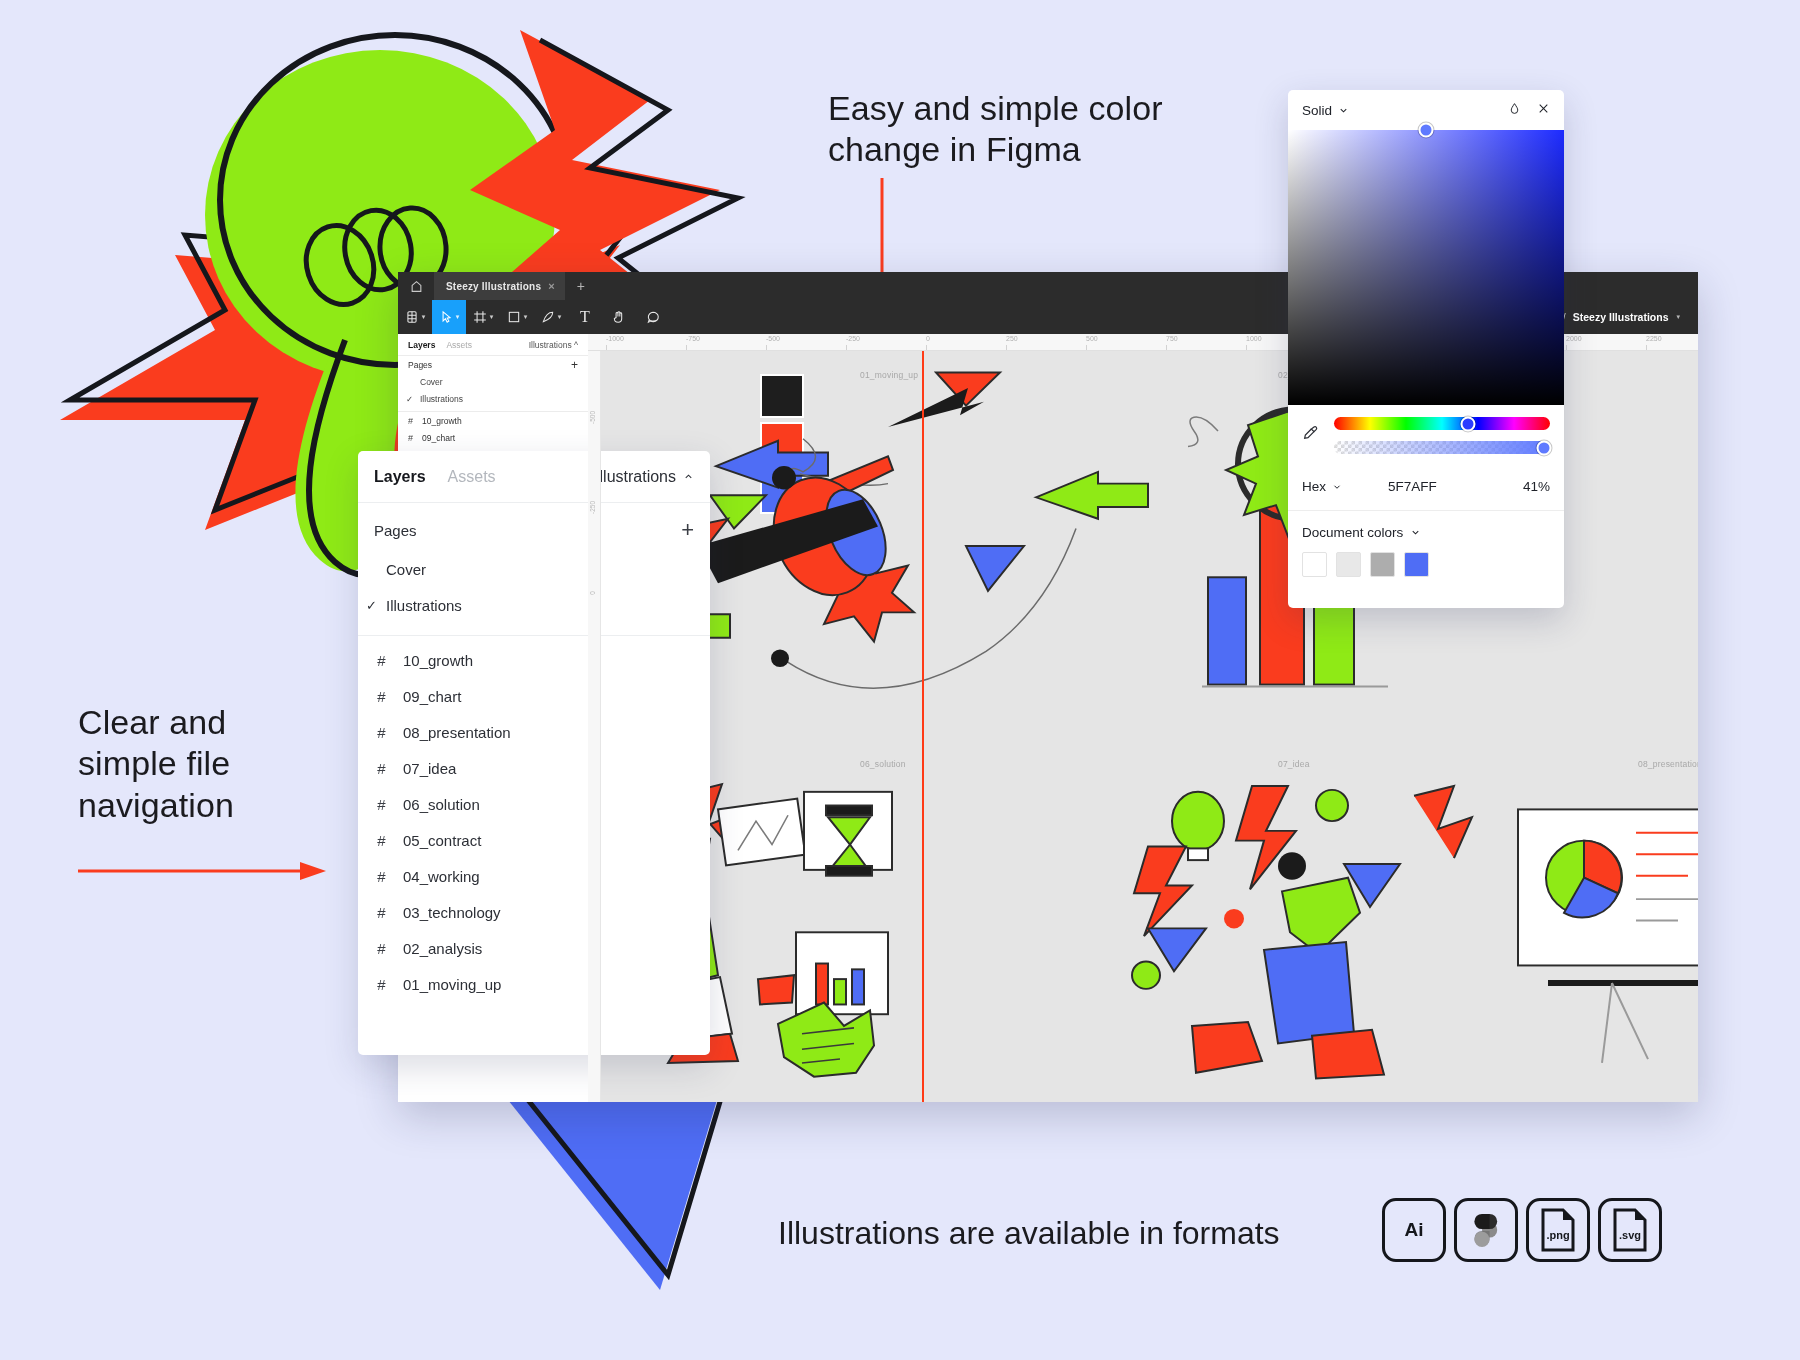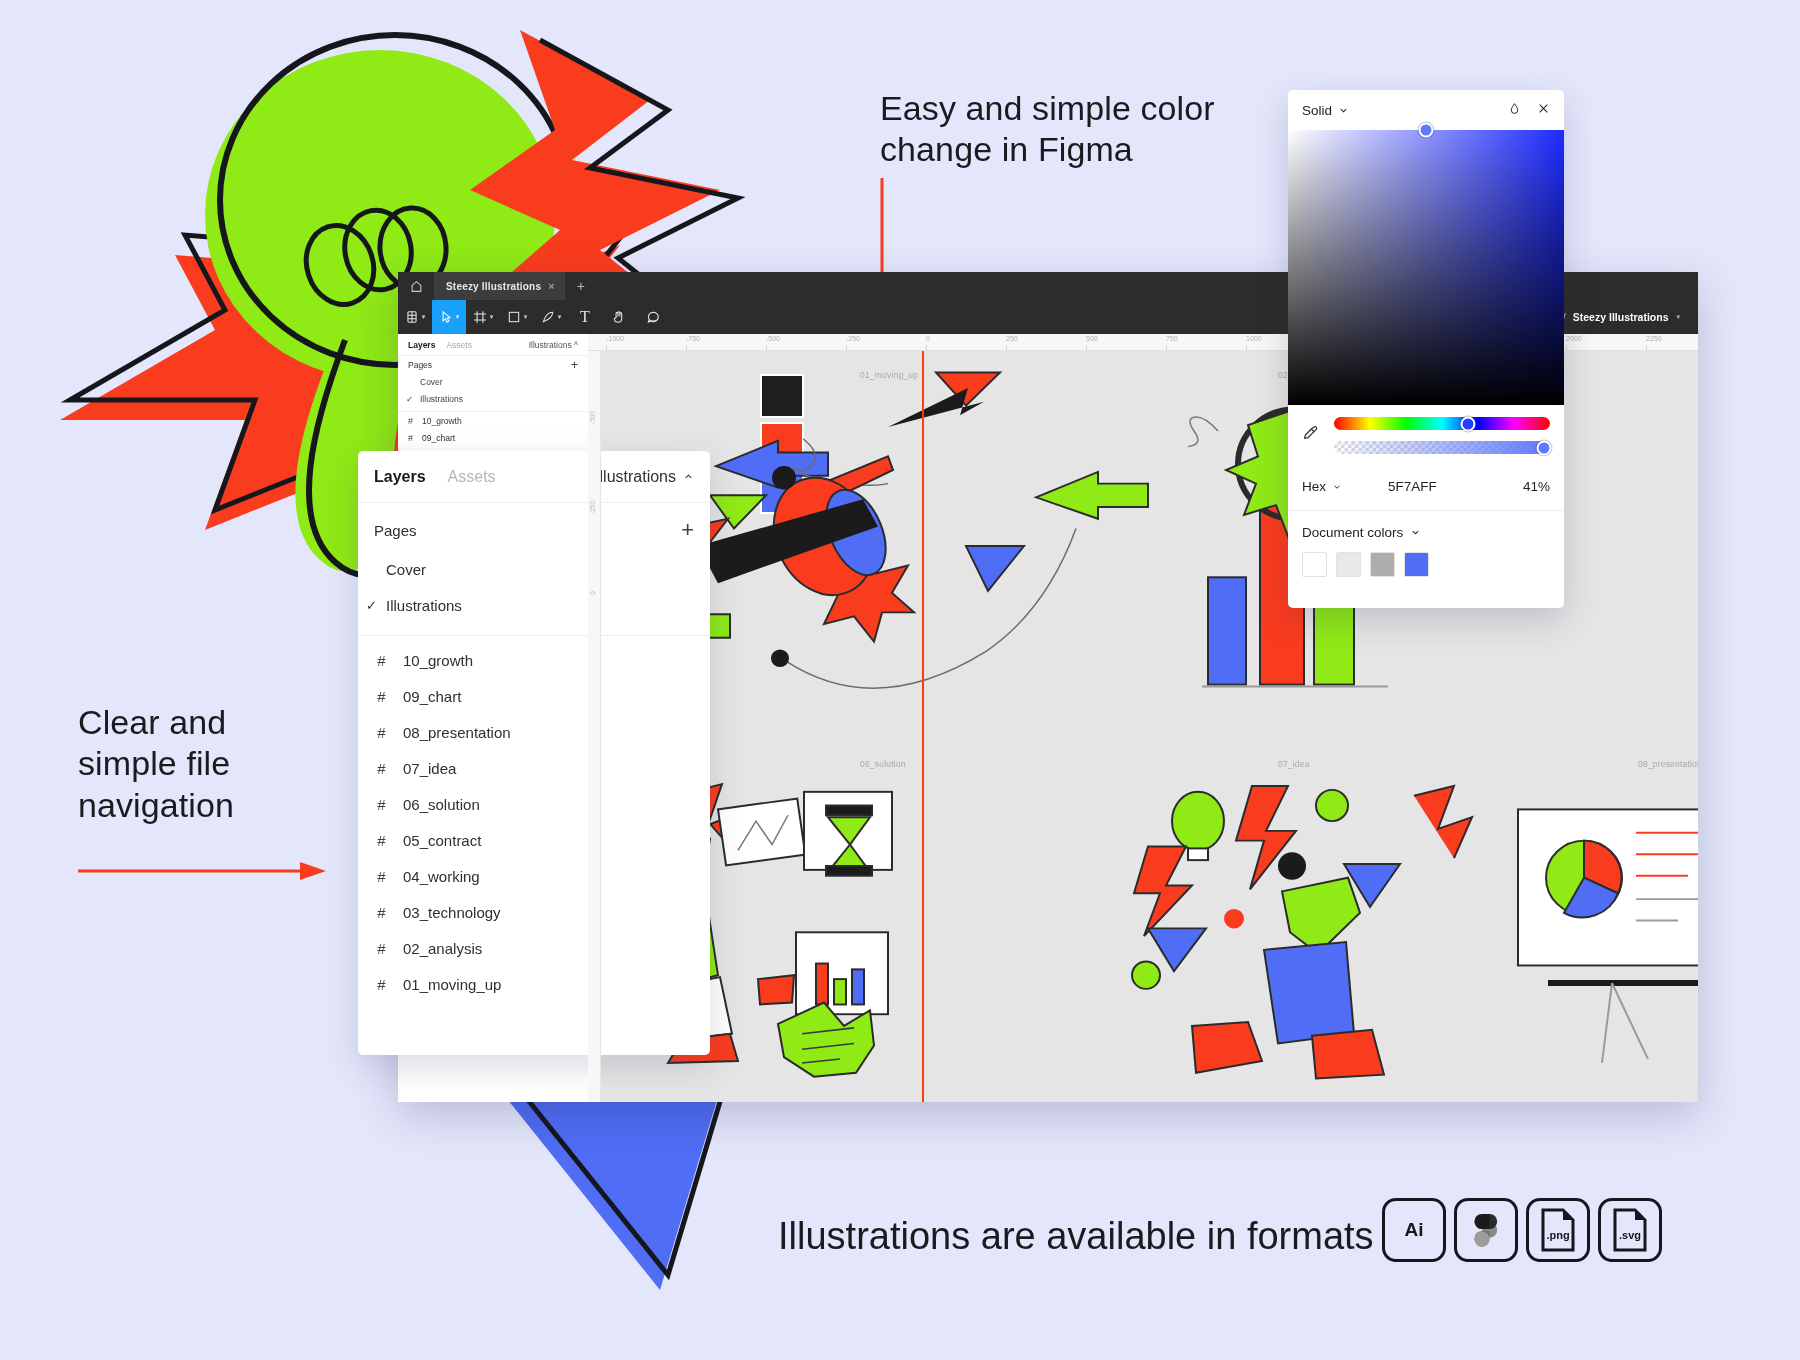--- a/index.html
+++ b/index.html
@@ -17,25 +17,25 @@
   
   .promo-head {
     position: absolute;
     color: #1b1b1f;
     font-size: 34px;
     line-height: 1.22;
     font-weight: 400;
     letter-spacing: .1px;
     white-space: pre-line;
   }
-  #head-color { left: 880px; top: 88px; }
+  #head-color { left: 828px; top: 88px; }
   #head-nav   { left: 78px;  top: 702px; }
   #head-formats {
     position: absolute; left: 778px; top: 1215px;
-    font-size: 38px; color: #1b1b1f; white-space: nowrap;
+    font-size: 32px; color: #1b1b1f; white-space: nowrap;
   }
 
   
   .ann-arrow { position: absolute; }
 
   
   #figma-window {
     position: absolute;
     left: 398px; top: 272px;
     width: 1300px; height: 830px;

